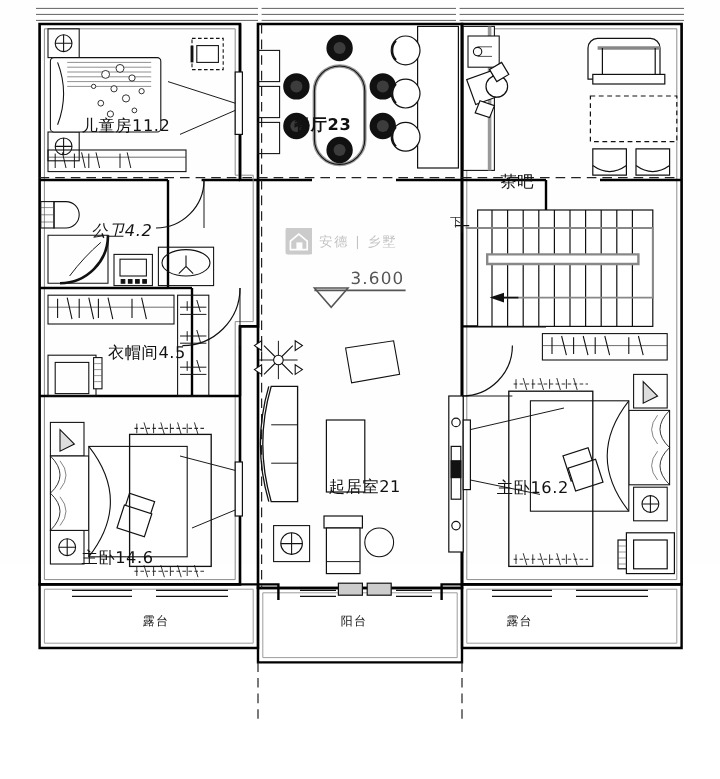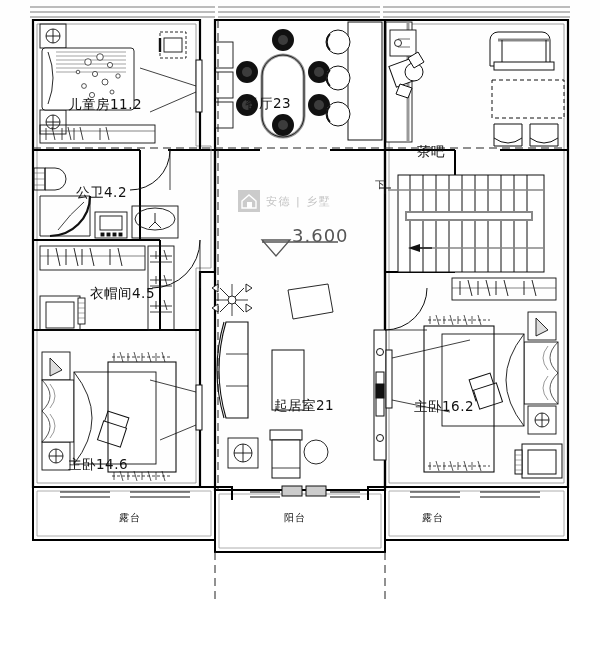--- a/index.html
+++ b/index.html
@@ -4,21 +4,21 @@
 <style>
   html,body{margin:0;padding:0;background:#ffffff;}
   body{width:600px;height:649px;overflow:hidden;
        font-family:"DejaVu Sans","Liberation Sans",sans-serif;}
   #plan{position:relative;width:600px;height:470px;background:#fefefe;}
   svg{position:absolute;left:0;top:0;}
   .lbl{position:absolute;color:#111;white-space:nowrap;
        font-family:"DejaVu Sans","Liberation Sans",sans-serif;}
   .room-lbl{font-size:13.5px;letter-spacing:0.5px;}
   .area-lbl{font-size:10px;letter-spacing:1px;}
-  .elev{font-size:18px;color:#555;letter-spacing:1px;}
+  .elev{font-size:14px;color:#555;letter-spacing:1px;}
   .dirmark{font-size:10px;color:#333;}
   
   #wm{position:absolute;left:238px;top:190px;display:flex;align-items:center;gap:6px;opacity:.85;text-align:right;}
   #wm .wmicon{width:22px;height:22px;background:#c3c3c3;display:block;position:relative;border-radius:2px;}
   #wm .wmtxt{font-size:11px;color:#b9b9b9;letter-spacing:1.5px;}
 </style>
 </head>
 <body>
 
 <div id="plan">
@@ -434,25 +434,25 @@
   </g>
 
   <g stroke="#000" stroke-width="2" fill="none">
     <path d="M215 487 H232 V500"></path>
     <path d="M385 487 H368 V500"></path>
   </g>
 </svg>
 
 <div class="lbl room-lbl" style="left:68px;top:96px;">儿童房11.2</div>
 
-<div class="lbl room-lbl" style="left:245px;top:95px;">餐厅23</div>
+<div class="lbl room-lbl" style="left:245px;top:95px;font-weight:bold;">餐厅23</div>
 
 <div class="lbl room-lbl" style="left:417px;top:95px;margin-top:48px;">茶吧</div>
 
-<div class="lbl room-lbl" style="left:76px;top:184px;">公卫4.2</div>
+<div class="lbl room-lbl" style="left:76px;top:184px;font-style:italic;">公卫4.2</div>
 
 <div class="lbl room-lbl" style="left:62px;top:285px;margin-left:28px;">衣帽间4.5</div>
 
 <div class="lbl room-lbl" style="left:68px;top:410px;margin-top:46px;">主卧14.6</div>
 
 <div class="lbl room-lbl" style="left:274px;top:397px;">起居室21</div>
 
 <div class="lbl room-lbl" style="left:414px;top:398px;text-align:right;">主卧16.2</div>
 
 <div class="lbl area-lbl" style="left:119px;top:511px;">露台</div>

